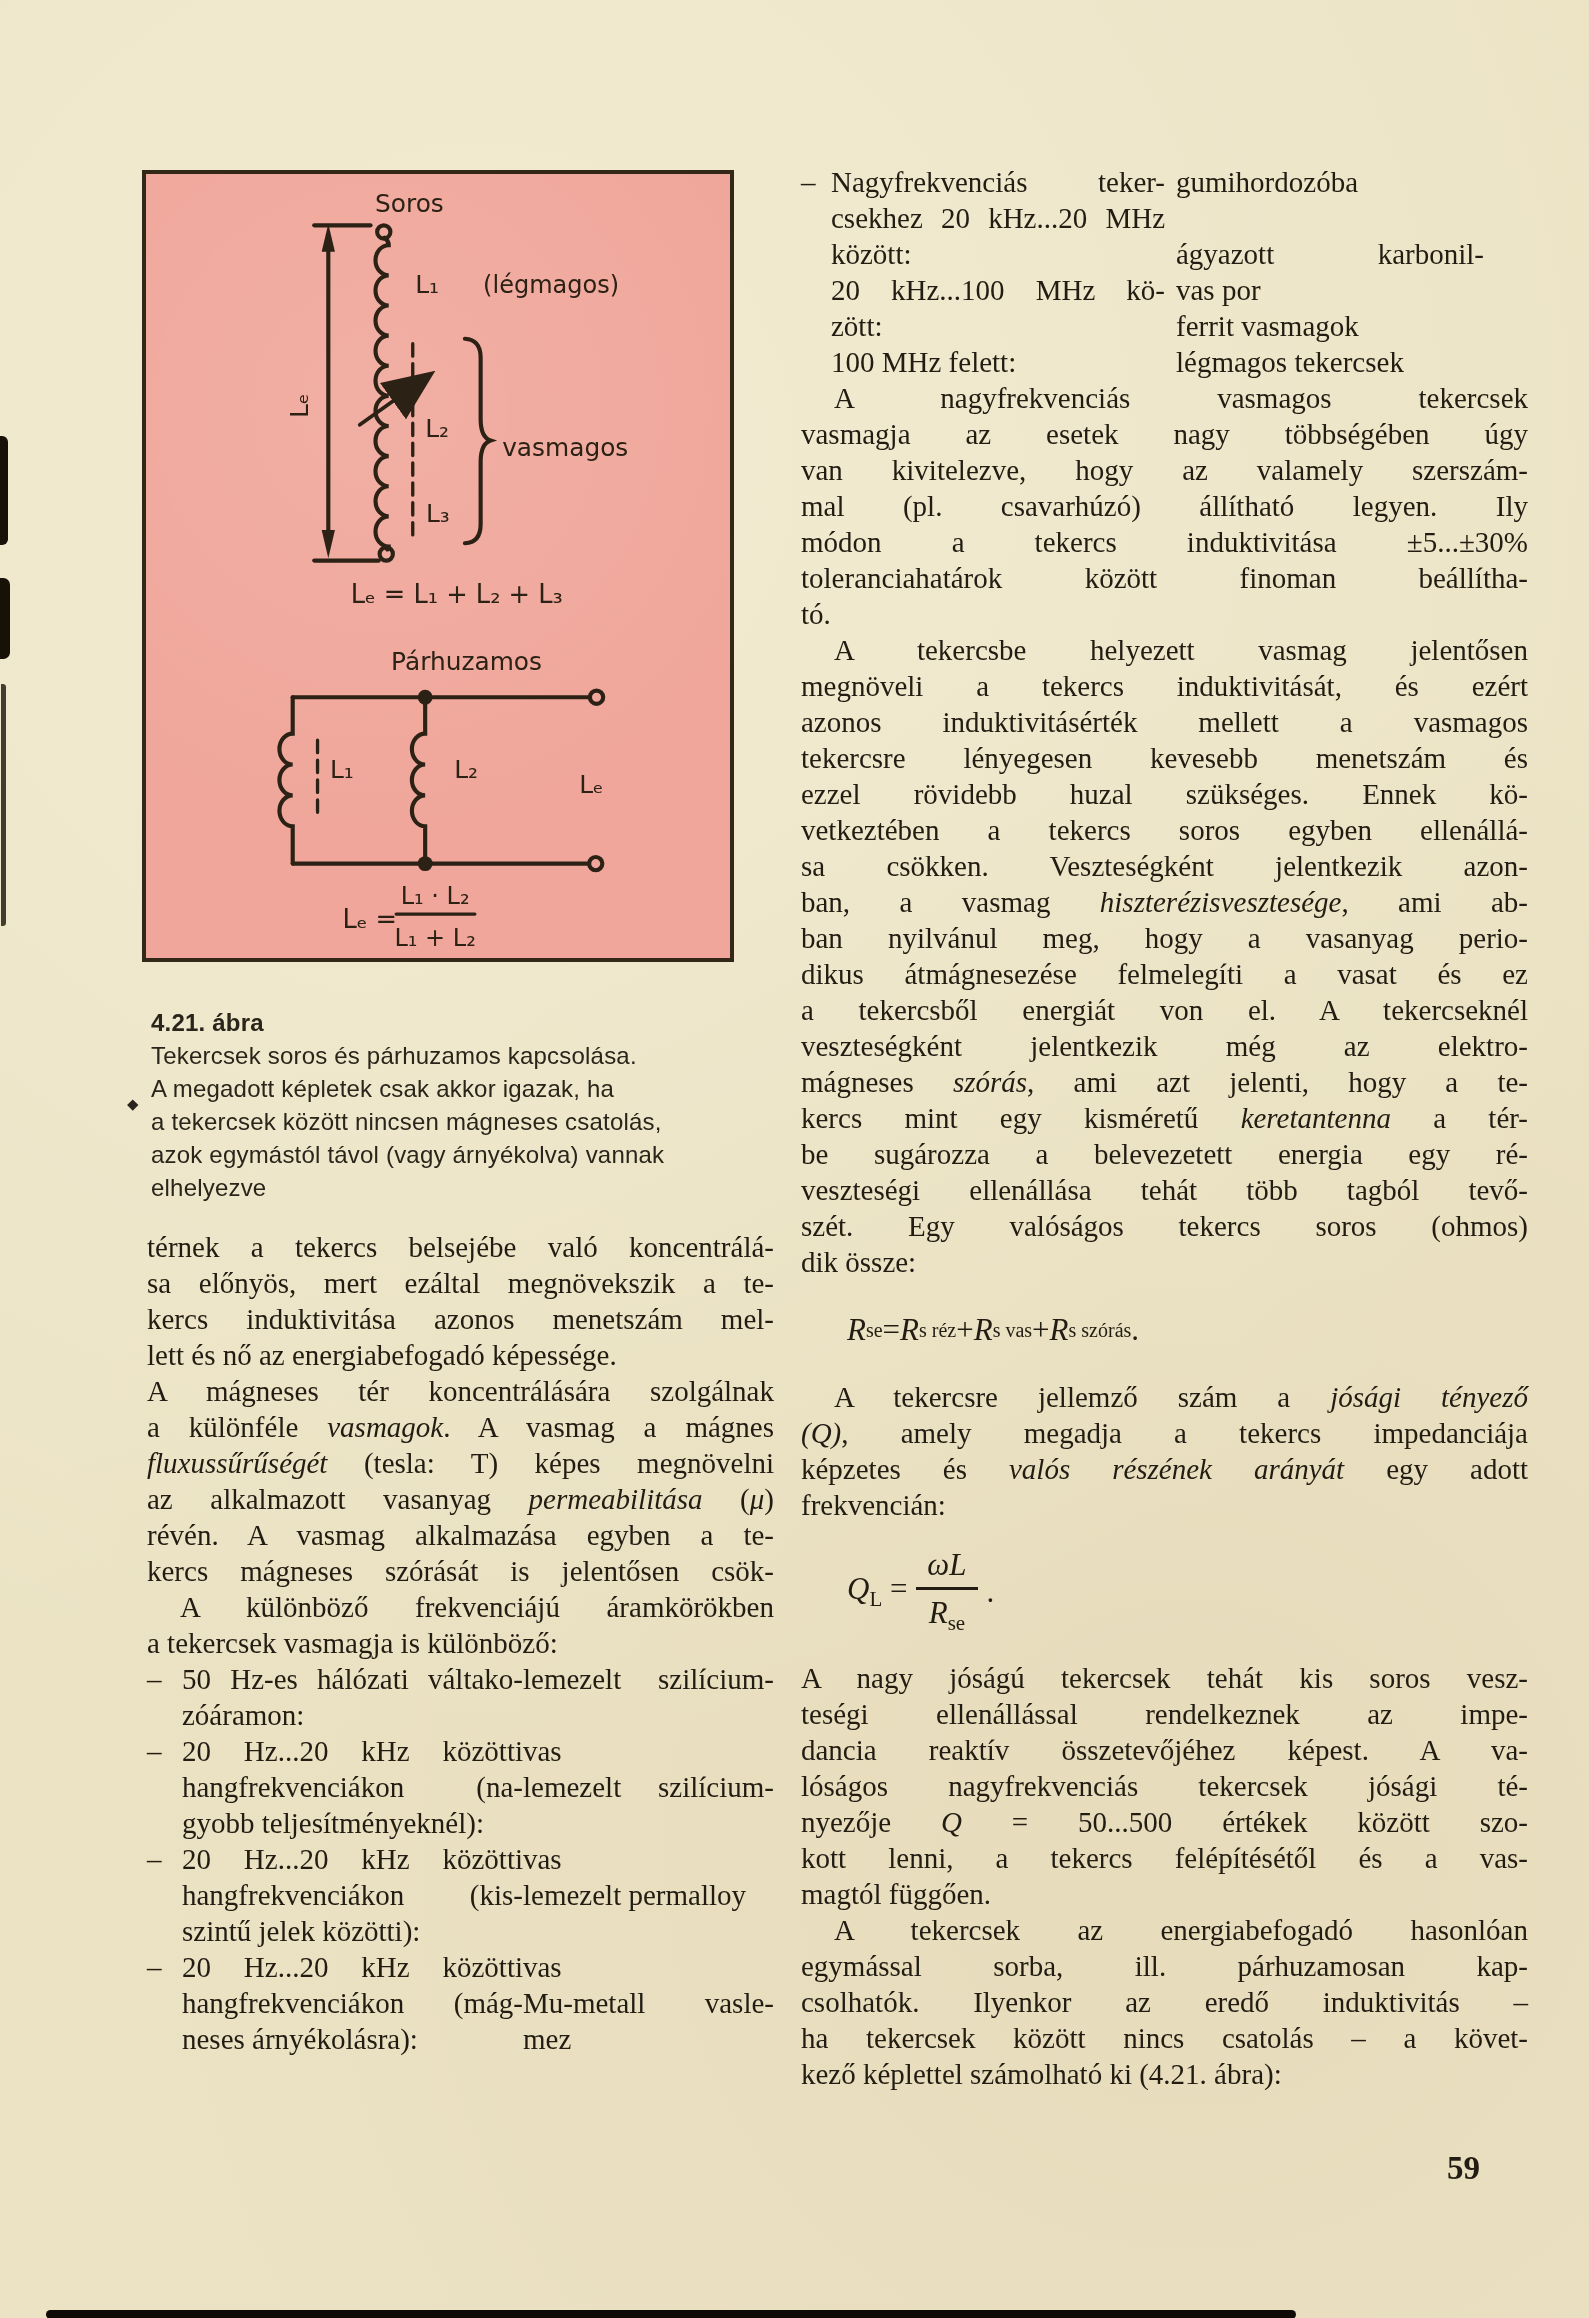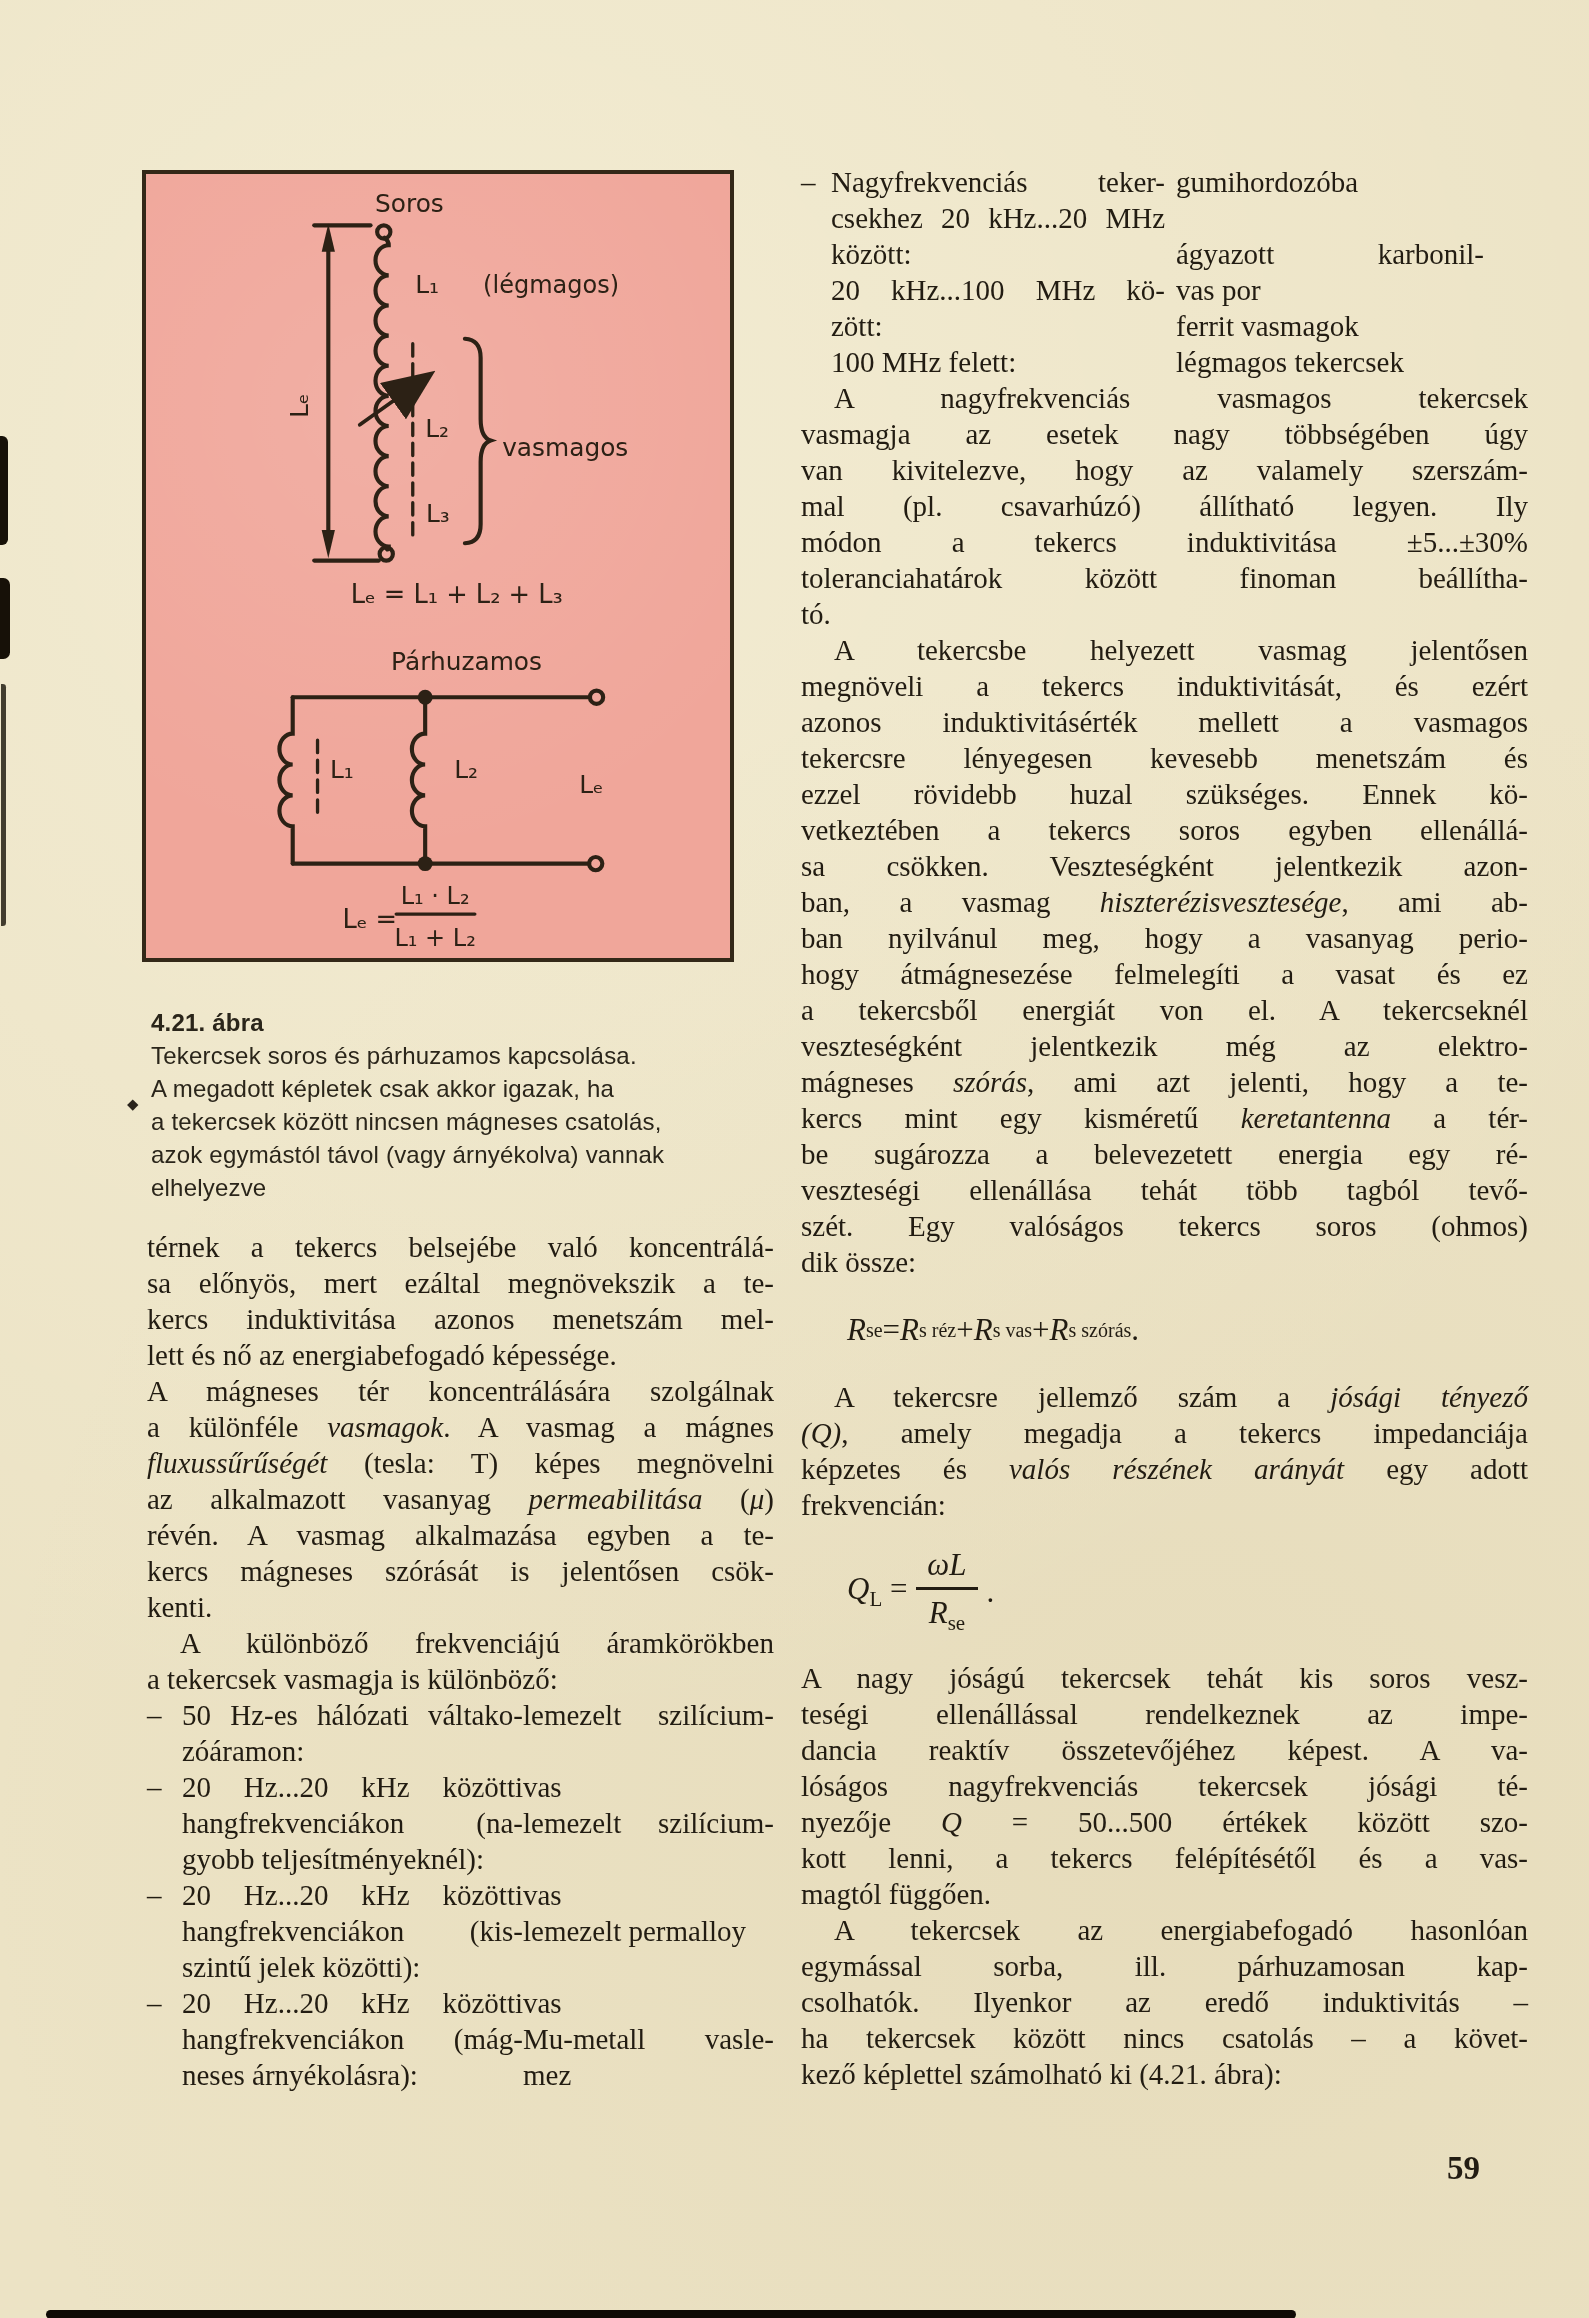--- a/index.html
+++ b/index.html
@@ -137,21 +137,20 @@
       <div class="line jst">térnek a tekercs belsejébe való koncentrálá-</div>
       <div class="line jst">sa előnyös, mert ezáltal megnövekszik a te-</div>
       <div class="line jst">kercs induktivitása azonos menetszám mel-</div>
       <div class="line last">lett és nő az energiabefogadó képessége.</div>
       <div class="line jst">A mágneses tér koncentrálására szolgálnak</div>
       <div class="line jst">a különféle <i>vasmagok</i>. A vasmag a mágnes</div>
       <div class="line jst"><i>fluxussűrűségét</i> (tesla: T) képes megnövelni</div>
       <div class="line jst">az alkalmazott vasanyag <i>permeabilitása</i> (<i>μ</i>)</div>
       <div class="line jst">révén. A vasmag alkalmazása egyben a te-</div>
       <div class="line jst">kercs mágneses szórását is jelentősen csök-</div>
-      <div class="line last">kenti.</div>
       <div class="line jst ind">A különböző frekvenciájú áramkörökben</div>
       <div class="line last">a tekercsek vasmagja is különböző:</div>
       <div class="line jst item">
         <span class="dash">–</span>
         <div class="lpart jst">50 Hz-es hálózati váltako-</div>
         <div class="rpart jr">lemezelt szilícium-</div>
       </div>
       <div class="line last item">
         <div class="lpart last">zóáramon:</div>
       </div>
@@ -227,21 +226,21 @@
       <div class="line last">tó.</div>
       <div class="line jst ind">A tekercsbe helyezett vasmag jelentősen</div>
       <div class="line jst">megnöveli a tekercs induktivitását, és ezért</div>
       <div class="line jst">azonos induktivitásérték mellett a vasmagos</div>
       <div class="line jst">tekercsre lényegesen kevesebb menetszám és</div>
       <div class="line jst">ezzel rövidebb huzal szükséges. Ennek kö-</div>
       <div class="line jst">vetkeztében a tekercs soros egyben ellenállá-</div>
       <div class="line jst">sa csökken. Veszteségként jelentkezik azon-</div>
       <div class="line jst">ban, a vasmag <i>hiszterézisvesztesége</i>, ami ab-</div>
       <div class="line jst">ban nyilvánul meg, hogy a vasanyag perio-</div>
-      <div class="line jst">hogy átmágnesezése felmelegíti a vasat és ez</div>
+      <div class="line jst">dikus átmágnesezése felmelegíti a vasat és ez</div>
       <div class="line jst">a tekercsből energiát von el. A tekercseknél</div>
       <div class="line jst">veszteségként jelentkezik még az elektro-</div>
       <div class="line jst">mágneses <i>szórás</i>, ami azt jelenti, hogy a te-</div>
       <div class="line jst">kercs mint egy kisméretű <i>keretantenna</i> a tér-</div>
       <div class="line jst">be sugározza a belevezetett energia egy ré-</div>
       <div class="line jst">veszteségi ellenállása tehát több tagból tevő-</div>
       <div class="line jst">szét. Egy valóságos tekercs soros (ohmos)</div>
       <div class="line last">dik össze:</div>
       <div class="fml" style="height: 99px;"><i>R</i><sub>se</sub> = <i>R</i><sub>s réz</sub> + <i>R</i><sub>s vas</sub> + <i>R</i><sub>s szórás</sub>.</div>
       <div class="line jst ind">A tekercsre jellemző szám a <i>jósági tényező</i></div>

